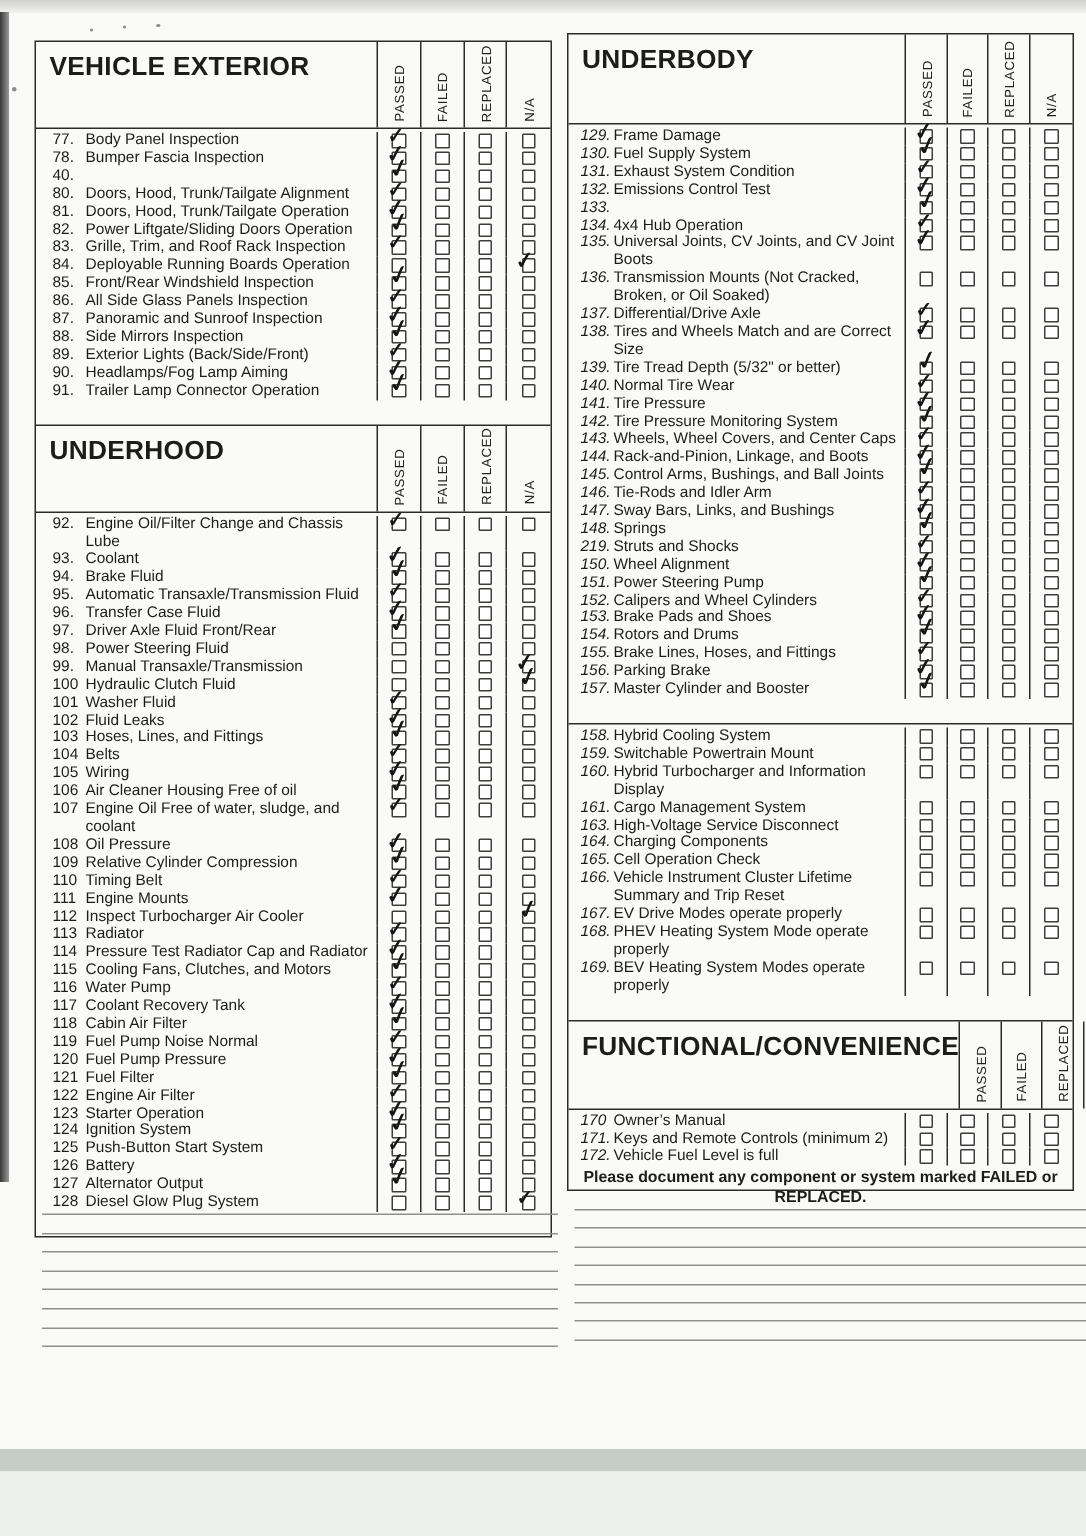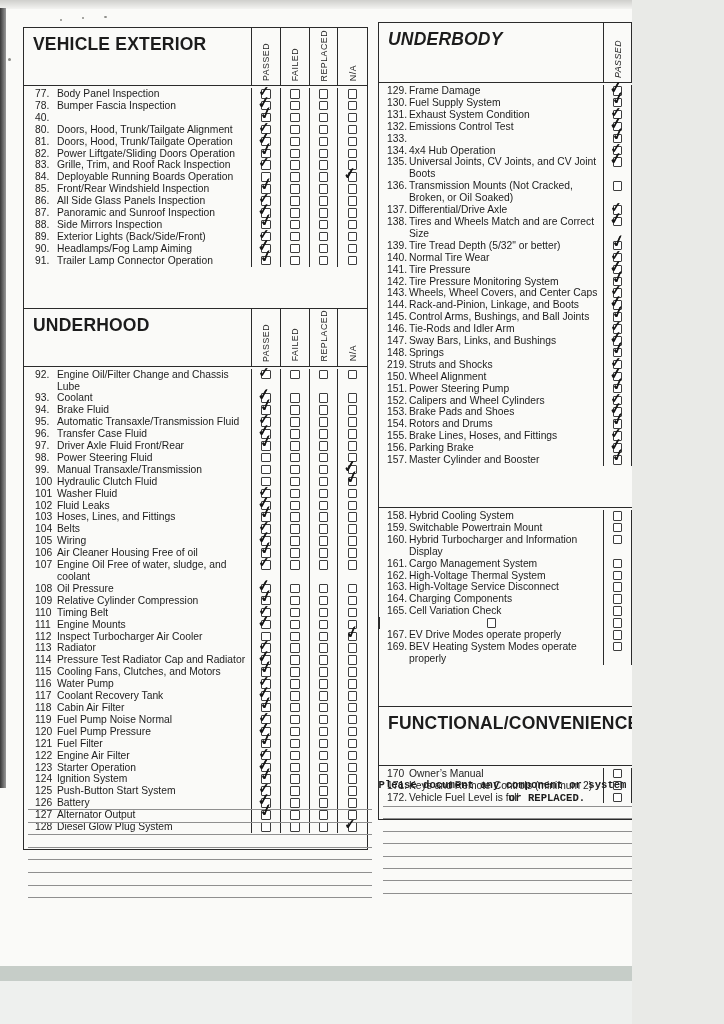--- a/index.html
+++ b/index.html
@@ -1,62 +1,62 @@
 <!DOCTYPE html>
 <html><head>
 <meta charset="utf-8">
 <style>
   html,body{margin:0;padding:0;background:#e9eae7;}
   *{box-sizing:border-box;}
   .scan{
-    position:relative;width:632px;height:1024px;overflow:hidden;
+    position:relative;width:724px;height:1024px;overflow:hidden;
     background:#fafaf8;
     font-family:"Liberation Sans",sans-serif;color:#1c1c1c;
   }
   .top-strip{position:absolute;left:0;top:0;width:724px;height:9px;
     background:linear-gradient(#cfcfcc,#f3f3f1);}
   .left-edge{position:absolute;left:0;top:8px;width:6px;height:780px;
     background:linear-gradient(to right,#383838,#9a9a9a);}
   .bottom-bar{position:absolute;left:0;top:966px;width:724px;height:15px;background:#c6cdc8;}
   .bottom-area{position:absolute;left:0;top:981px;width:724px;height:43px;background:#eef0ee;}
   .speck{position:absolute;background:#8a8a86;border-radius:50%;}
 
   
   .table{position:absolute;border:1.7px solid #2b2b2b;background:transparent;}
   .t-left{left:23px;top:27px;width:345px;}
   .t-right{left:378px;top:22px;width:338px;}
-  .section + .section{border-top:1.5px solid #2b2b2b;margin-top:25px;}
+  .section + .section{border-top:1.5px solid #2b2b2b;}
 
   .sec-header{display:grid;border-bottom:1.3px solid #2b2b2b;}
   .t-left .sec-header, .t-left .row{grid-template-columns:1fr 29px 29px 28px 30px;}
   .t-right .sec-header, .t-right .row{grid-template-columns:1fr 28px 27px 28px 29px;}
   .sec-title{font-size:17.5px;font-weight:bold;letter-spacing:.2px;
     padding:7px 0 0 9px;line-height:19px;}
   .colhead{position:relative;border-left:1.3px solid #2b2b2b;
     display:flex;align-items:flex-end;justify-content:center;padding-bottom:4px;}
   .vert{writing-mode:vertical-rl;transform:rotate(180deg);
     font-size:8.8px;letter-spacing:.5px;color:#222;}
 
   .sec-body{padding:2px 0 16px 0;}
   .row{display:grid;min-height:11.9px;}
   .cell-label{display:flex;font-size:10.3px;line-height:11.9px;}
   .num{flex:none;width:33px;padding-left:11px;}
-  .t-right .num{width:30px;padding-left:8px;}
+  .t-right .num{width:30px;padding-left:8px;font-style:italic;}
   .txt{flex:1;padding-right:3px;}
   .cell-box{position:relative;border-left:1.3px solid #2b2b2b;
     display:flex;justify-content:center;align-items:flex-start;padding-top:1px;overflow:visible;}
   .box{width:9.5px;height:9.5px;border:1.6px solid #3d3d3d;background:#fff;border-radius:1px;}
   .mark{position:absolute;color:#161616;font-family:"DejaVu Sans",sans-serif;
     font-weight:bold;pointer-events:none;text-shadow:.4px 0 #161616;z-index:3;}
   .mark.v0{font-size:16px;left:5px;top:-7px;transform:rotate(-8deg);}
   .mark.v1{font-size:17px;left:7px;top:-9px;transform:rotate(-14deg);}
   .mark.v2{font-size:14px;left:6px;top:-5px;transform:rotate(-3deg);}
 
   .footer-note{position:absolute;left:378px;top:779px;width:338px;
-    text-align:center;font-size:10.6px;font-weight:bold;line-height:13px;font-family:Liberation Mono, monospace;}
+    text-align:center;font-size:10.6px;font-weight:bold;line-height:13px;}
 
   .lines{position:absolute;}
   .lines > div{border-top:1.1px solid #8f8f8f;}
   #lines-left{left:28px;top:809px;width:344px;}
   #lines-left > div{height:12.6px;}
   #lines-right{left:383px;top:806px;width:341px;}
   #lines-right > div{height:12.4px;}
 </style>
 </head>
 <body>
@@ -1091,21 +1091,21 @@
             <div class="cell-box">
               <span class="box"></span>
               <span class="mark v2">✓</span>
             </div>
           </div>
         </div>
       </div>
     </div>
   <div id="col-right" class="table t-right">
       <div class="section">
-        <div class="sec-header" style="min-height: 60px; font-style: italic;">
+        <div class="sec-header" style="min-height: 60px;">
           <div class="sec-title">UNDERBODY</div>
           <div class="colhead">
             <span class="vert">PASSED</span>
           </div>
           <div class="colhead">
             <span class="vert">FAILED</span>
           </div>
           <div class="colhead">
             <span class="vert">REPLACED</span>
           </div>
@@ -1734,38 +1734,20 @@
             </div>
             <div class="cell-box">
               <span class="box"></span>
             </div>
             <div class="cell-box">
               <span class="box"></span>
             </div>
           </div>
           <div class="row">
             <div class="cell-label">
-              <span class="num">162.</span>
-              <span class="txt">High-Voltage Thermal System</span>
-            </div>
-            <div class="cell-box">
-              <span class="box"></span>
-            </div>
-            <div class="cell-box">
-              <span class="box"></span>
-            </div>
-            <div class="cell-box">
-              <span class="box"></span>
-            </div>
-            <div class="cell-box">
-              <span class="box"></span>
-            </div>
-          </div>
-          <div class="row">
-            <div class="cell-label">
               <span class="num">163.</span>
               <span class="txt">High-Voltage Service Disconnect</span>
             </div>
             <div class="cell-box">
               <span class="box"></span>
             </div>
             <div class="cell-box">
               <span class="box"></span>
             </div>
             <div class="cell-box">
@@ -1789,53 +1771,75 @@
             <div class="cell-box">
               <span class="box"></span>
             </div>
             <div class="cell-box">
               <span class="box"></span>
             </div>
           </div>
           <div class="row">
             <div class="cell-label">
               <span class="num">165.</span>
-              <span class="txt">Cell Variation Check</span>
-            </div>
-            <div class="cell-box">
-              <span class="box"></span>
-            </div>
-            <div class="cell-box">
-              <span class="box"></span>
-            </div>
-            <div class="cell-box">
-              <span class="box"></span>
-            </div>
-            <div class="cell-box">
-              <span class="box"></span>
-            </div>
-          </div>
-          <div class="row">
+              <span class="txt">Cell Operation Check</span>
+            </div>
+            <div class="cell-box">
+              <span class="box"></span>
+            </div>
+            <div class="cell-box">
+              <span class="box"></span>
+            </div>
+            <div class="cell-box">
+              <span class="box"></span>
+            </div>
+            <div class="cell-box">
+              <span class="box"></span>
+            </div>
+          </div>
+          <div class="row">
+            <div class="cell-label">
+              <span class="num">166.</span>
+              <span class="txt">Vehicle Instrument Cluster Lifetime Summary and Trip Reset</span>
+            </div>
             <div class="cell-box">
               <span class="box"></span>
             </div>
             <div class="cell-box">
               <span class="box"></span>
             </div>
             <div class="cell-box">
               <span class="box"></span>
             </div>
             <div class="cell-box">
               <span class="box"></span>
             </div>
           </div>
           <div class="row">
             <div class="cell-label">
               <span class="num">167.</span>
               <span class="txt">EV Drive Modes operate properly</span>
+            </div>
+            <div class="cell-box">
+              <span class="box"></span>
+            </div>
+            <div class="cell-box">
+              <span class="box"></span>
+            </div>
+            <div class="cell-box">
+              <span class="box"></span>
+            </div>
+            <div class="cell-box">
+              <span class="box"></span>
+            </div>
+          </div>
+          <div class="row">
+            <div class="cell-label">
+              <span class="num">168.</span>
+              <span class="txt">PHEV Heating System Mode operate properly</span>
             </div>
             <div class="cell-box">
               <span class="box"></span>
             </div>
             <div class="cell-box">
               <span class="box"></span>
             </div>
             <div class="cell-box">
               <span class="box"></span>
             </div>

